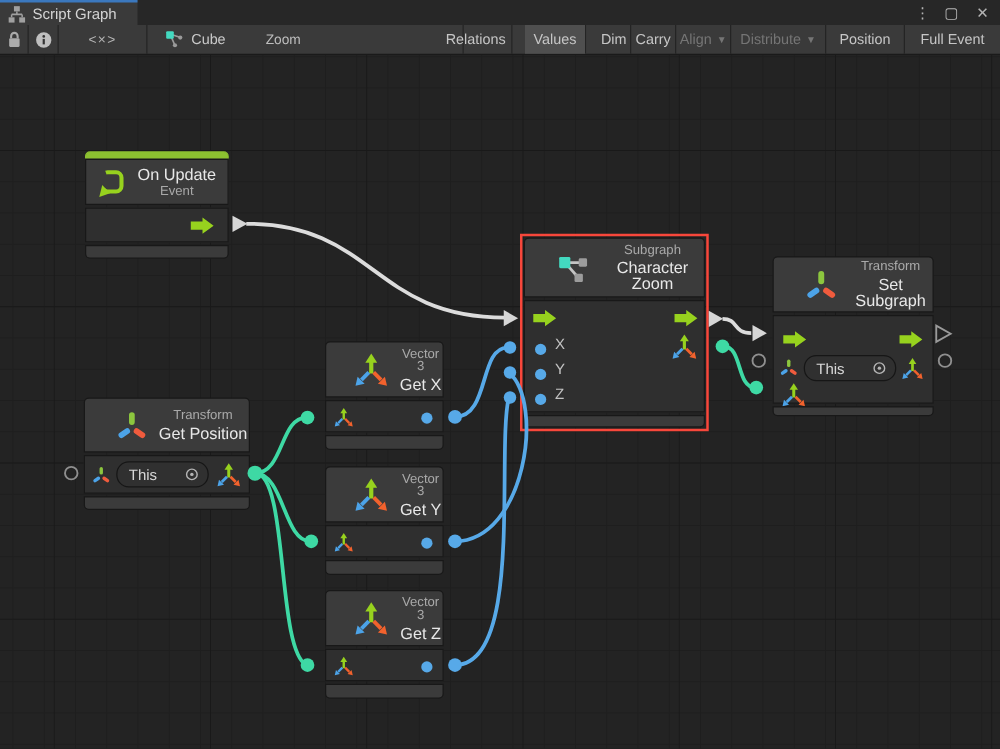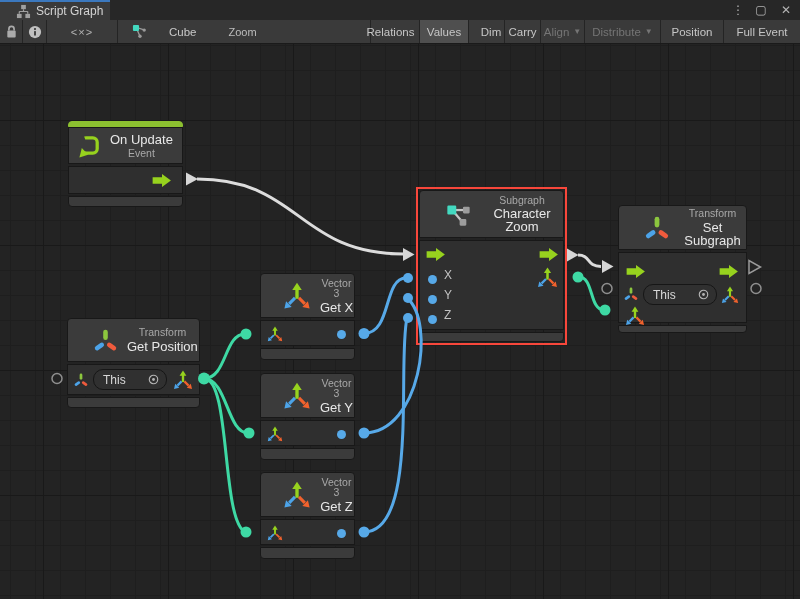--- a/index.html
+++ b/index.html
@@ -3,38 +3,38 @@
 <meta charset="utf-8">
 <style>
   * { margin:0; padding:0; box-sizing:border-box; }
   html,body { width:800px; height:599px; background:#232323; overflow:hidden;
               font-family:"Liberation Sans", sans-serif; -webkit-font-smoothing:antialiased; }
   #app { position:relative; width:800px; height:599px; }
 
   
   #tabbar { position:absolute; left:0; top:0; width:800px; height:20px; background:#272727; }
   #tab { position:absolute; left:0; top:0; width:110px; height:20px; background:#3a3a3a;
-         border-top:2.5px solid #3b78be; display:flex; align-items:center; gap:5px; padding-left:16px; }
+         border-top:2.5px solid #3b78be; display:flex; align-items:center; gap:5px; padding-left:6px; }
   #tab .lbl { font-size:12px; color:#d4d4d4; }
   .winctl { position:absolute; top:0; height:20px; display:flex; align-items:center; justify-content:center;
             width:20px; color:#b4b4b4; font-size:12px; }
 
   
   #toolbar { position:absolute; left:0; top:20px; width:800px; height:24px; background:#3a3a3a;
              border-bottom:1px solid #1a1a1a; }
   .tseg { position:absolute; top:0; height:23px; border-right:1px solid #242424;
           display:flex; align-items:center; justify-content:center; }
   .tbtn { position:absolute; top:0; height:23px; border-right:1px solid #242424;
           display:flex; align-items:center; justify-content:center;
           font-size:11.5px; color:#c6c6c6; white-space:nowrap; }
   .tbtn.active { background:#4f4f4f; }
   .tbtn.disabled { color:#757575; }
   .caret { font-size:8px; margin-left:4px; }
   #code-glyph { font-size:11px; color:#b5b5b5; letter-spacing:1px; }
-  #cube-label { font-size:11.5px; color:#c9c9c9; margin-left:22px; }
+  #cube-label { font-size:11.5px; color:#c9c9c9; margin-left:6px; }
   #zoom-label, #zoom-value { font-size:11px; color:#bdbdbd; }
   #zoom-track { position:absolute; left:245px; top:31px; width:93px; height:2px; background:#747474; }
   #zoom-handle { position:absolute; left:327px; top:25px; width:12px; height:12px; border-radius:50%; background:#9e9e9e; }
 
   
   #canvas { position:absolute; left:0; top:44px; width:800px; height:555px;
             background-color:#232323;
             background-image:
               linear-gradient(#191919 1px, transparent 1px),
               linear-gradient(90deg,#191919 1px, transparent 1px),
@@ -165,21 +165,21 @@
       <svg class="icon" style="position:static;width:15px;height:15px">
           <use href="#i-cubegraph"></use>
         </svg>
       <span id="cube-label">Cube</span>
       <span id="zoom-label" style="margin-left:32px">Zoom</span>
     </div>
     <div id="zoom-track"></div>
     <div id="zoom-handle"></div>
     <span id="zoom-value" class="abs" style="left:346px;top:26px">1x</span>
 
-    <div class="tbtn" style="left:362px;width:58px">Relations</div>
+    <div class="tbtn" style="left:352px;width:58px">Relations</div>
     <div class="tbtn active" style="left:420px;width:49px">Values</div>
     <div class="tbtn" style="left:478px;width:27px">Dim</div>
     <div class="tbtn" style="left:505px;width:36px">Carry</div>
     <div class="tbtn disabled" style="left:541px;width:44px">
       <span>Align</span>
         <span class="caret">▼</span>
     </div>
     <div class="tbtn disabled" style="left:585px;width:76px">
       <span>Distribute</span>
         <span class="caret">▼</span>

